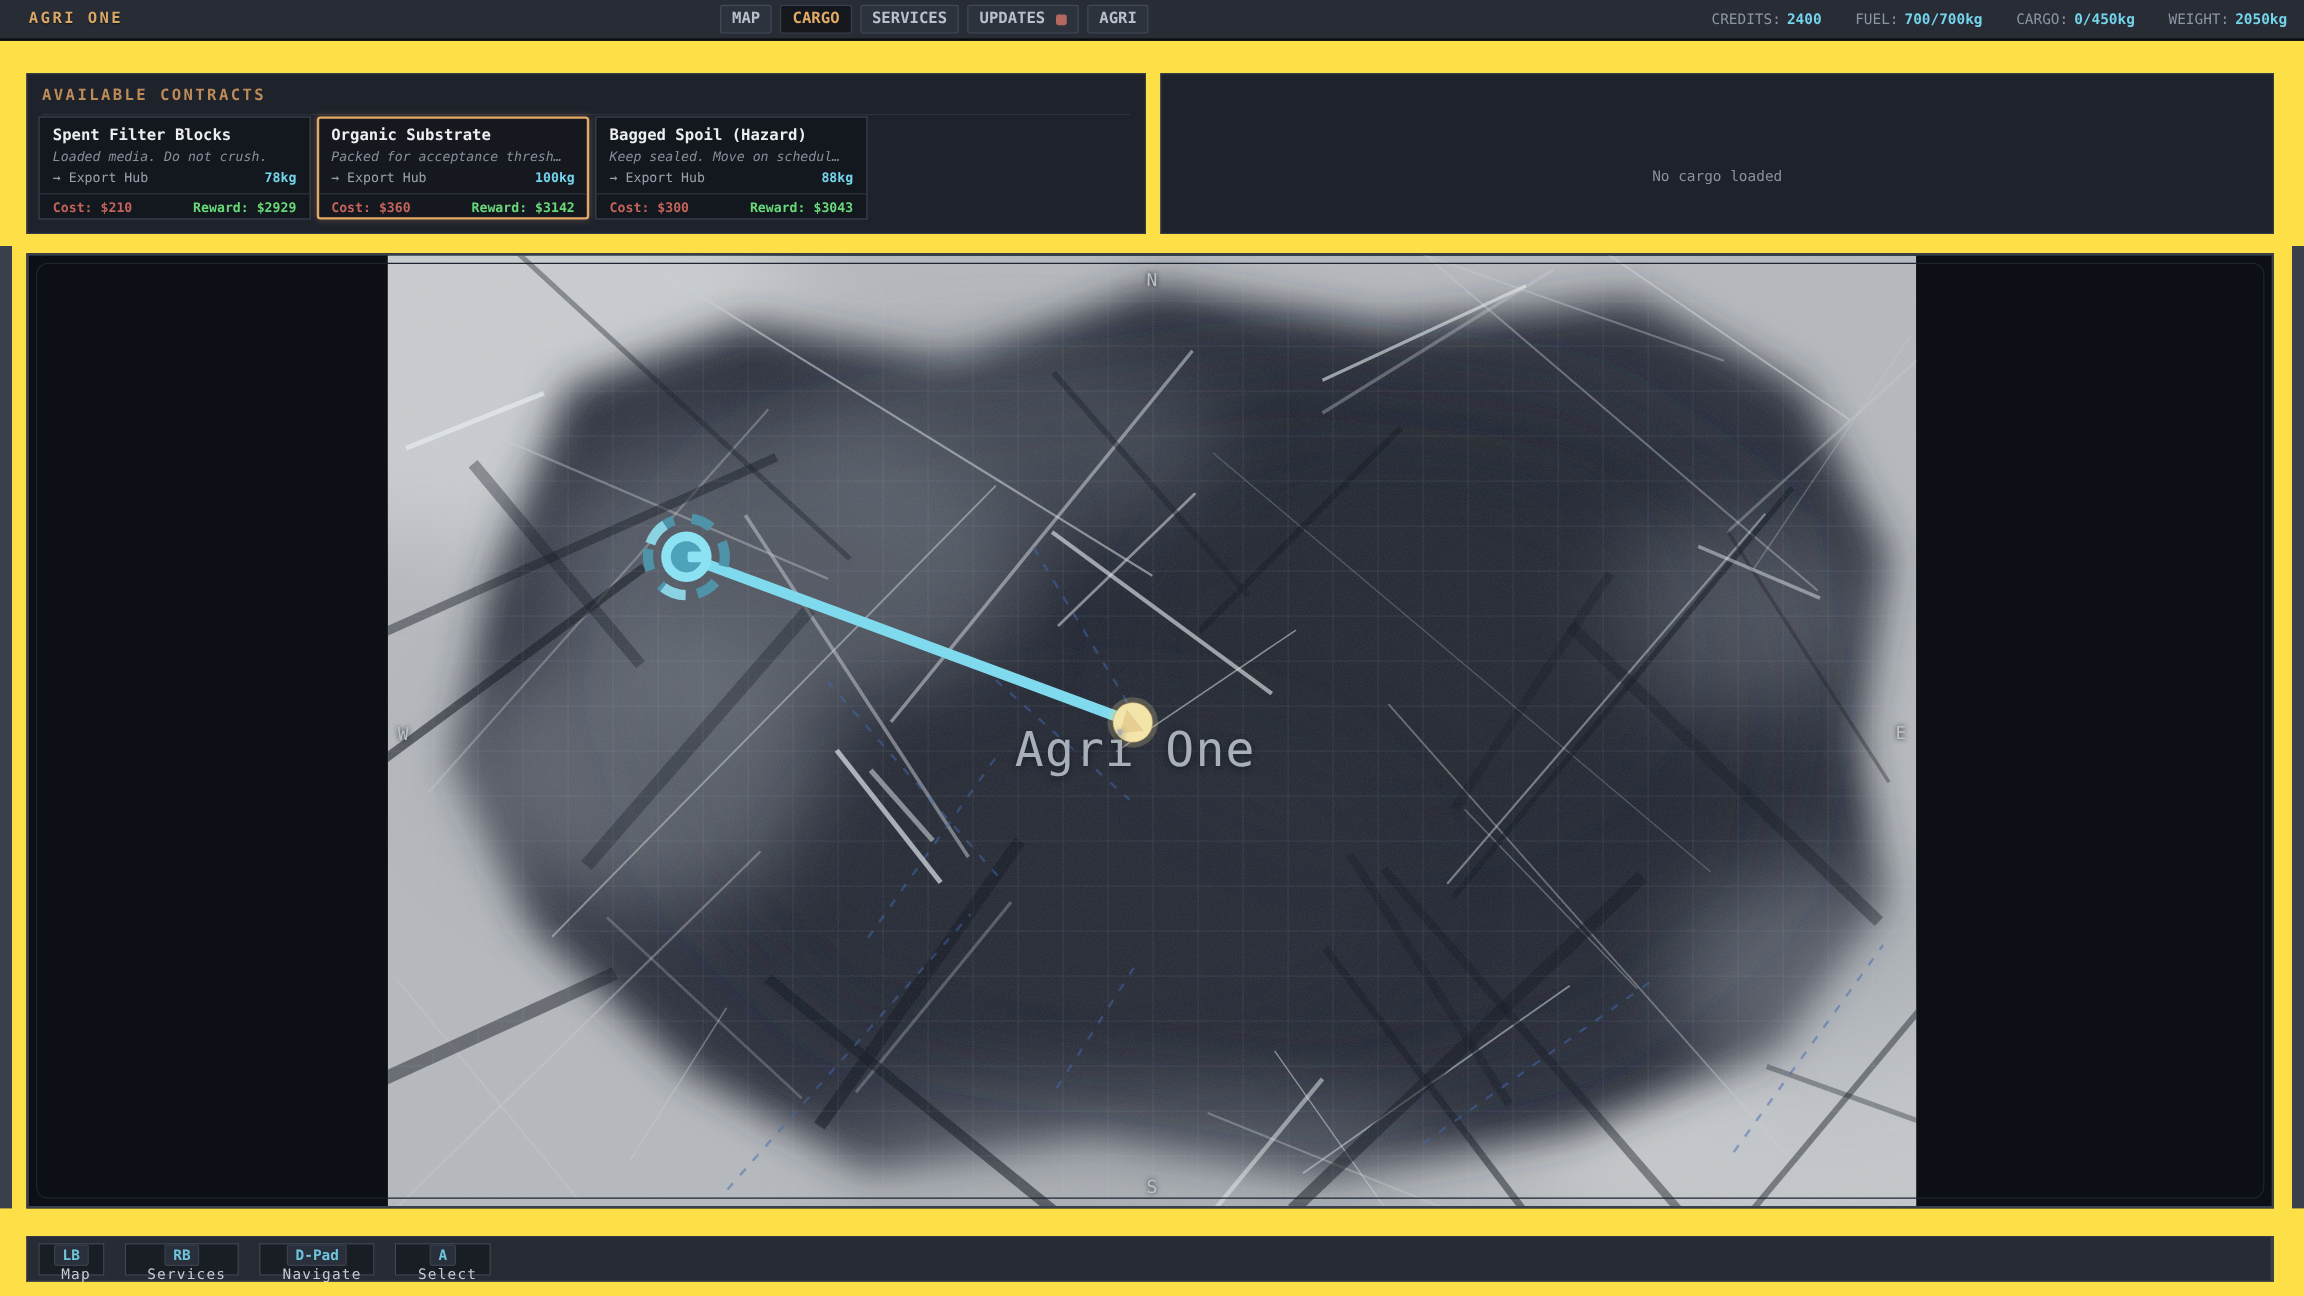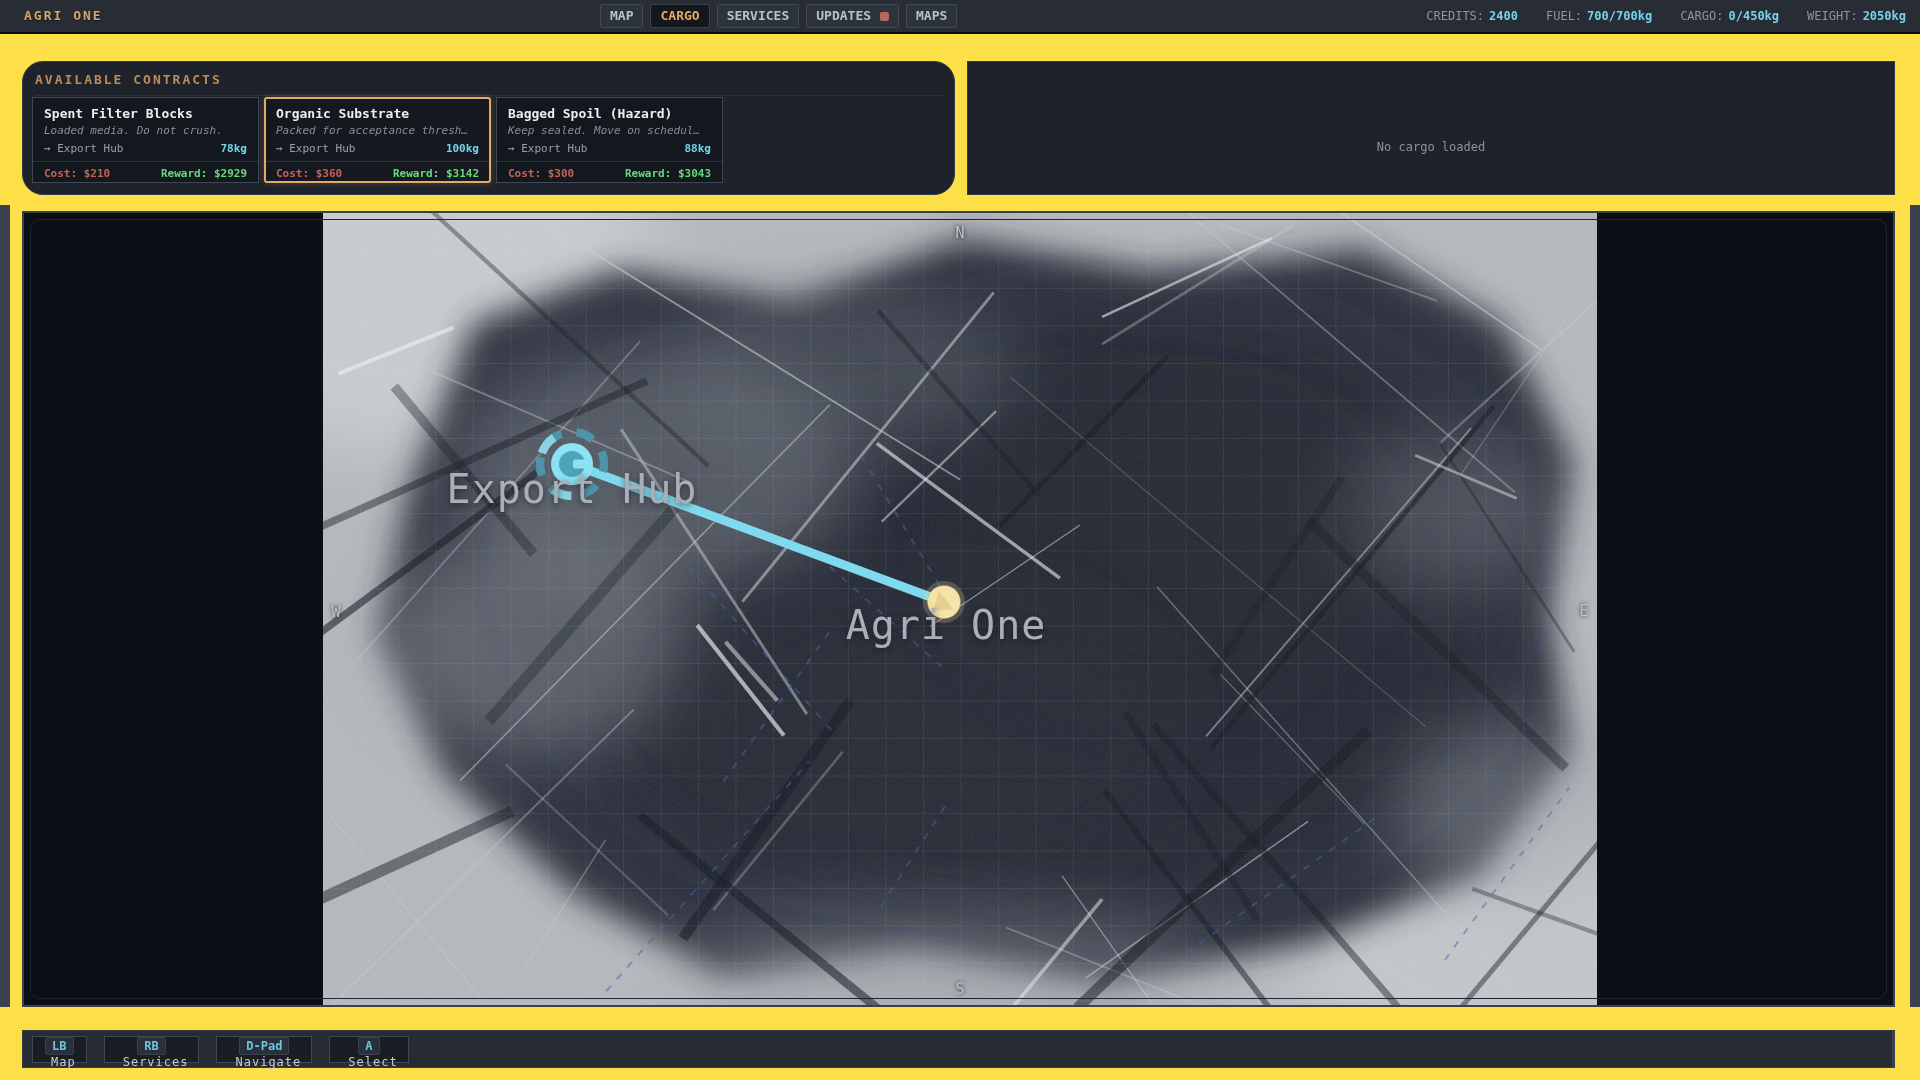--- a/index.html
+++ b/index.html
@@ -31,21 +31,21 @@
             background:#b4685f;}
   .tab.has-badge .dot{display:inline-block;}
   .stats{position:absolute;right:14px;top:0;height:32px;display:flex;
          align-items:center;gap:28px;font-size:12px;justify-content:flex-end;}
   .stat{white-space:nowrap;}
   .stat-label{color:#8d95a2;}
   .stat-value{color:var(--cyan);font-weight:bold;margin-left:5px;}
 
   
   .panel{position:absolute;background:#1d222b;border:1px solid #333a47;box-sizing:border-box;}
-  .panel-contracts{left:22px;top:61px;width:933px;height:134px;border-radius:21px;}
+  .panel-contracts{left:22px;top:61px;width:933px;height:134px;}
   .panel-cargo{left:967px;top:61px;width:928px;height:134px;}
   .panel-header{margin:10px 12px 0;padding-bottom:8px;border-bottom:1px solid #2b313d;
                 font-size:13px;font-weight:bold;letter-spacing:2px;color:var(--tan);}
   .cards{display:flex;gap:5px;margin:1px 0 0 9px;}
   .card{width:227px;height:86px;box-sizing:border-box;background:#13171e;
         border:1px solid #3e4653;padding:7px 11px;overflow:hidden;cursor:pointer;}
   .card.selected{border:2px solid var(--accent);border-radius:3px;padding:6px 10px;
                  background:#15181f;box-shadow:0 0 7px rgba(227,169,103,.25);}
   .card-title{font-size:13px;font-weight:bold;color:#eceef0;line-height:17px;white-space:nowrap;}
   .card-desc{font-size:11px;font-style:italic;color:#878e99;margin-top:2px;
@@ -115,21 +115,21 @@
         <span>CARGO</span>
       </div>
       <div class="tab">
         <span>SERVICES</span>
       </div>
       <div class="tab has-badge">
         <span>UPDATES</span>
           <span class="dot"></span>
       </div>
       <div class="tab">
-        <span>MAPS</span>
+        <span>AGRI</span>
       </div>
     </nav>
     <div class="stats">
       <div class="stat">
         <span class="stat-label">CREDITS:</span><span class="stat-value">2400</span>
       </div>
       <div class="stat">
         <span class="stat-label">FUEL:</span><span class="stat-value">700/700kg</span>
       </div>
       <div class="stat">
@@ -293,21 +293,20 @@
           <circle cx="249" cy="251" r="13" fill="#4da3b9"></circle>
           <rect x="250" y="246.5" width="14" height="9" rx="2" fill="#8ce2f2"></rect>
         </g>
         <g>
           <circle cx="621" cy="389" r="21" fill="rgba(240,225,160,0.22)"></circle>
           <circle cx="621" cy="389" r="16.5" fill="#f3e4aa" stroke="rgba(180,150,80,0.35)"></circle>
           <path d="M616,378 L630,396 L610,398 Z" fill="#e4cb8d" opacity="0.85"></path>
         </g>
       </svg>
 
-      <div class="loc-label label-hub">Export Hub</div>
       <div class="loc-label label-agri">Agri One</div>
 
       <span class="compass c-n">N</span>
       <span class="compass c-s">S</span>
       <span class="compass c-w">W</span>
       <span class="compass c-e">E</span>
     </div>
   </section>
 
   <footer class="hintbar">

